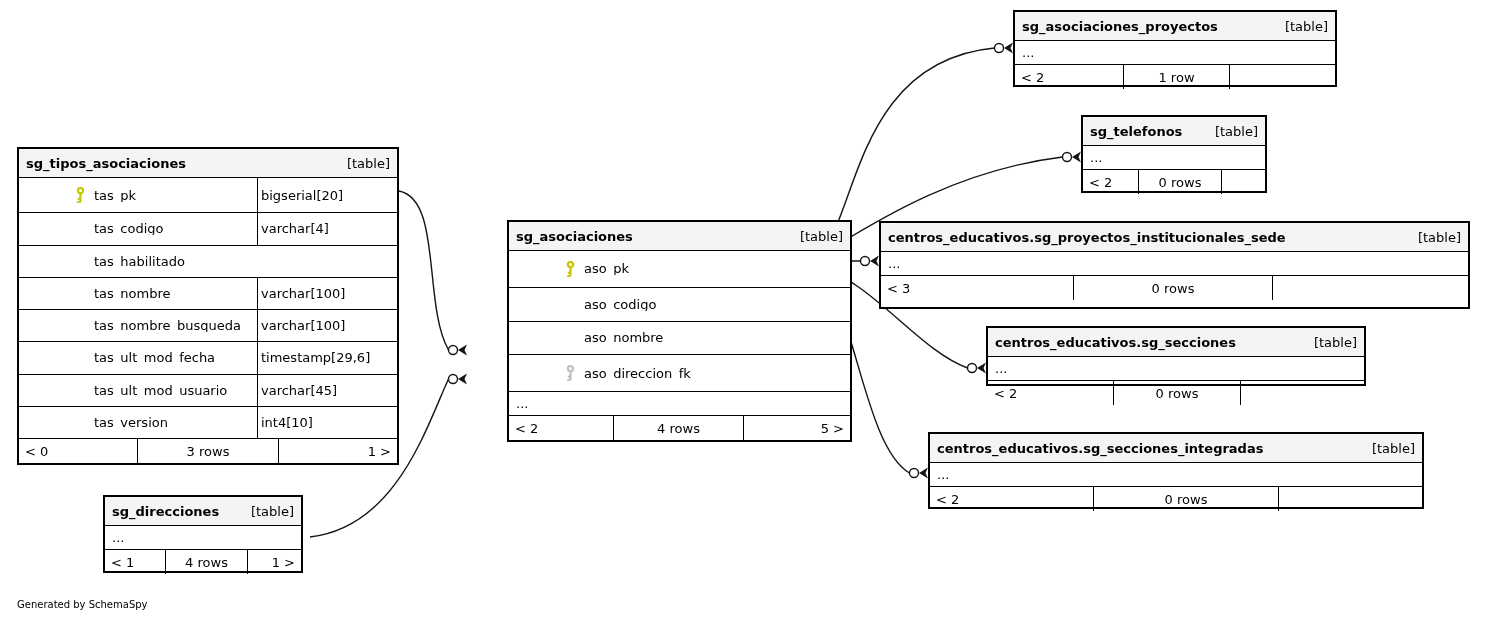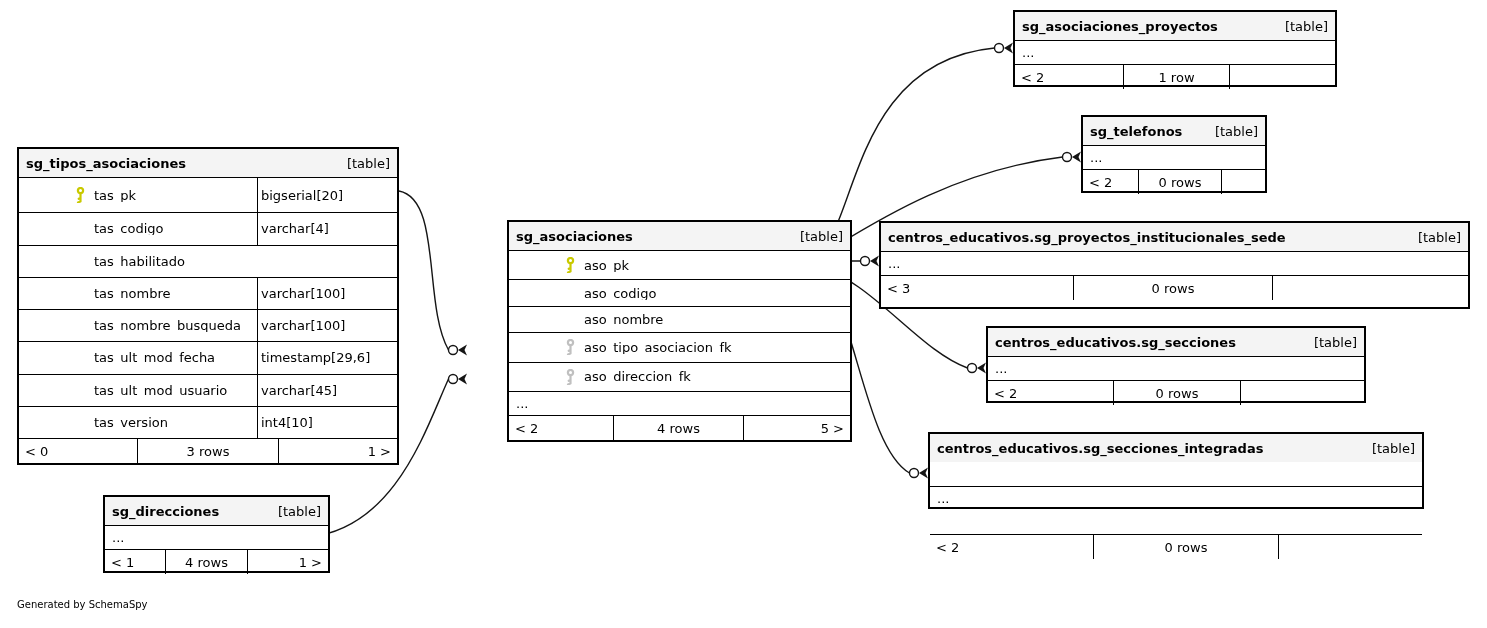--- a/index.html
+++ b/index.html
@@ -118,21 +118,21 @@
           <span class="iconcell"></span>
           <span class="cname">tas_version</span>
           <span class="ctype" style="width:133px">int4[10]</span>
         </div>
         <div class="ftr">
           <span class="fc prev" style="width:118px">&lt; 0</span>
           <span class="fc mid" style="width:141px">3 rows</span>
           <span class="fc next">1 &gt;</span>
         </div>
       </div>
-      <div class="tbl" style="left: 103px; top: 495px; width: 227px; height: 78px;">
+      <div class="tbl" style="left: 103px; top: 495px; width: 200px; height: 78px;">
         <div class="hdr">
           <span class="tname">sg_direcciones</span>
           <span class="badge">[table]</span>
         </div>
         <div class="row ell">
           <span>...</span>
         </div>
         <div class="ftr">
           <span class="fc prev" style="width:60px">&lt; 1</span>
           <span class="fc mid" style="width:82px">4 rows</span>
@@ -161,29 +161,20 @@
           <span class="iconcell"></span>
           <span class="cname">aso_nombre</span>
         </div>
         <div class="row">
           <span class="iconcell">
             <svg width="13" height="16" viewBox="0 0 13 16">
     <circle cx="6.5" cy="3.6" r="2.6" fill="#fff" stroke="#c0c0c0" stroke-width="2.2"></circle>
     <path d="M6.5 6.2 L6.5 14.4 M6.5 14.4 L4 15.4 M6.5 11 L4.7 11.8" fill="none" stroke="#c0c0c0" stroke-width="2.2" stroke-linecap="round"></path>
             </svg>
           </span>
-          <span class="cname">aso_tipo_asociacion_fk</span>
-        </div>
-        <div class="row">
-          <span class="iconcell">
-            <svg width="13" height="16" viewBox="0 0 13 16">
-    <circle cx="6.5" cy="3.6" r="2.6" fill="#fff" stroke="#c0c0c0" stroke-width="2.2"></circle>
-    <path d="M6.5 6.2 L6.5 14.4 M6.5 14.4 L4 15.4 M6.5 11 L4.7 11.8" fill="none" stroke="#c0c0c0" stroke-width="2.2" stroke-linecap="round"></path>
-            </svg>
-          </span>
           <span class="cname">aso_direccion_fk</span>
         </div>
         <div class="row ell">
           <span>...</span>
         </div>
         <div class="ftr">
           <span class="fc prev" style="width:104px">&lt; 2</span>
           <span class="fc mid" style="width:130px">4 rows</span>
           <span class="fc next">5 &gt;</span>
         </div>
@@ -223,35 +214,35 @@
         </div>
         <div class="row ell">
           <span>...</span>
         </div>
         <div class="ftr">
           <span class="fc prev" style="width:192px">&lt; 3</span>
           <span class="fc mid" style="width:199px">0 rows</span>
           <span class="fc next"></span>
         </div>
       </div>
-      <div class="tbl" style="left: 986px; top: 326px; width: 380px; height: 77px; justify-content: space-between;">
+      <div class="tbl" style="left: 986px; top: 326px; width: 380px; height: 60px; justify-content: space-between;">
         <div class="hdr">
           <span class="tname">centros_educativos.sg_secciones</span>
           <span class="badge">[table]</span>
         </div>
         <div class="row ell">
           <span>...</span>
         </div>
         <div class="ftr">
           <span class="fc prev" style="width:125px">&lt; 2</span>
           <span class="fc mid" style="width:127px">0 rows</span>
           <span class="fc next"></span>
         </div>
       </div>
-      <div class="tbl" style="left: 928px; top: 432px; width: 496px; height: 77px; gap: 24px;">
+      <div class="tbl" style="left: 928px; top: 432px; width: 496px; height: 77px;">
         <div class="hdr">
           <span class="tname">centros_educativos.sg_secciones_integradas</span>
           <span class="badge">[table]</span>
         </div>
         <div class="row ell">
           <span>...</span>
         </div>
         <div class="ftr">
           <span class="fc prev" style="width:163px">&lt; 2</span>
           <span class="fc mid" style="width:185px">0 rows</span>

